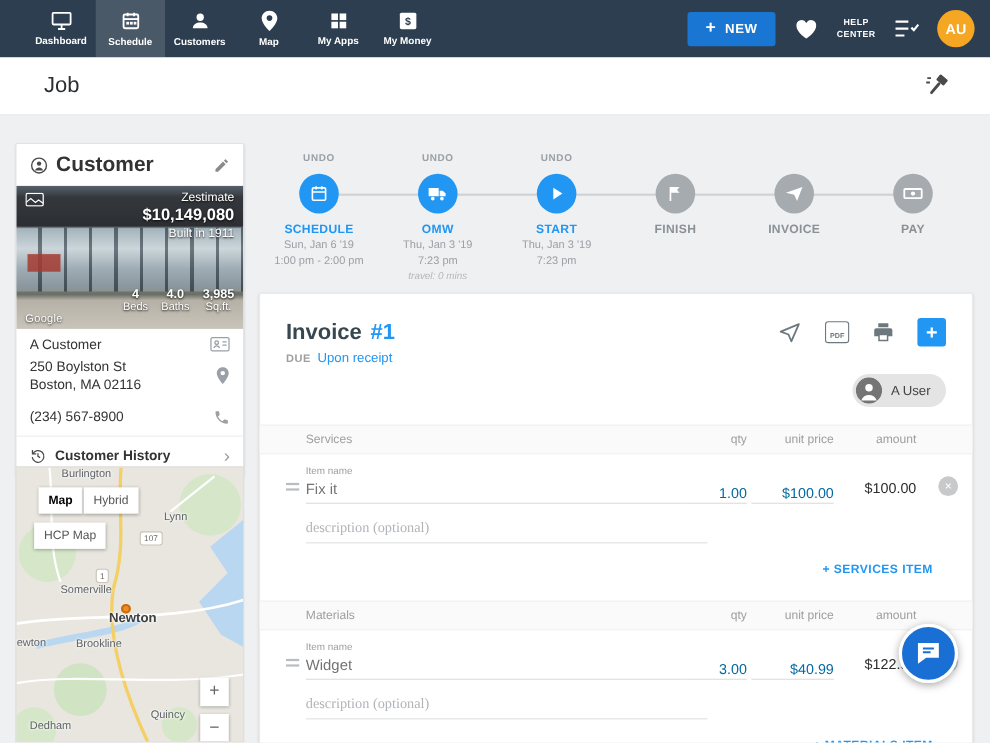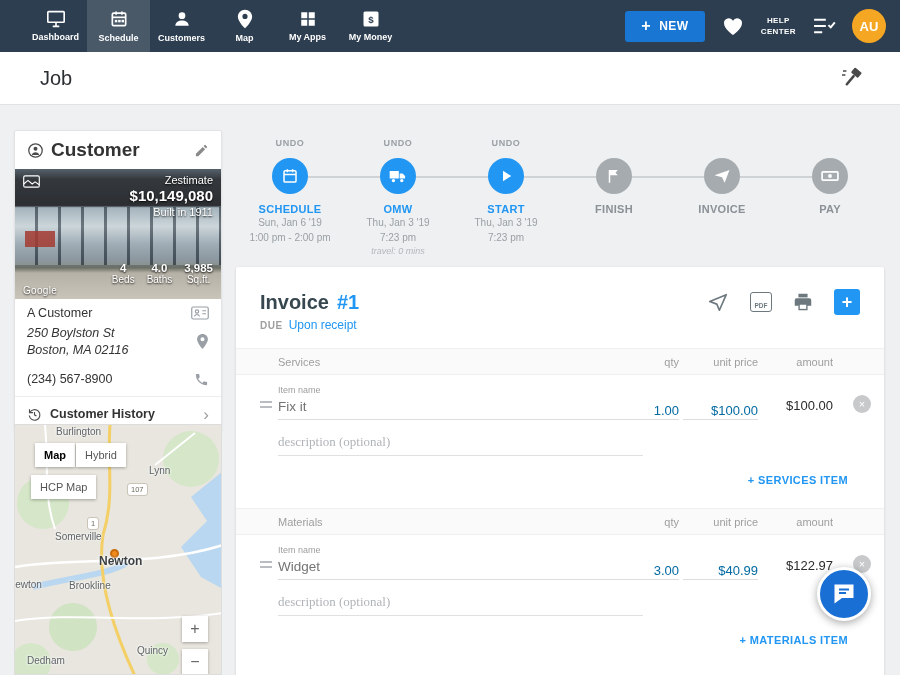--- a/index.html
+++ b/index.html
@@ -40,21 +40,21 @@
   .zest-label { font-size:11px; }
   .zest-value { font-size:15px; font-weight:bold; margin-top:1px; }
   .zest-built { font-size:11px; margin-top:2px; }
   .photo-stats { position:absolute; right:8px; bottom:14px; display:flex; gap:12px; color:#fff; text-shadow:0 1px 2px rgba(0,0,0,.9); }
   .stat { text-align:center; }
   .stat-v { font-size:11.5px; font-weight:bold; }
   .stat-l { font-size:10px; }
   .google-mark { position:absolute; left:8px; bottom:3px; color:#fff; font-size:10px; letter-spacing:.3px; text-shadow:0 1px 2px rgba(0,0,0,.8); }
   .cust-row { display:flex; align-items:center; padding:7px 12px 3px; font-size:12.5px; color:#333; }
   .cust-row .txt { flex:1; }
-  .addr-row { align-items:center; padding-top:2px; padding-bottom:6px;font-style:italic; }
+  .addr-row { align-items:center; padding-top:2px; padding-bottom:6px; }
   .addr-lines { flex:1; line-height:1.35; }
   .phone-row { padding-bottom:9px; border-bottom:1px solid #ededed; }
   .hist-row { padding:9px 12px; cursor:pointer; }
   .hist-label { font-size:12.5px; font-weight:bold; color:#333; flex:1; margin-left:8px; }
   .chevron { color:#9e9e9e; font-size:17px; line-height:1; }
 
   
   .map-card { position:absolute; left:14px; top:424px; width:208px; height:251px; overflow:hidden; border:1px solid #ddd; background:#e8e6de; }
   .map-card svg.mapbg { position:absolute; left:0; top:0; }
   .map-label { position:absolute; font-size:10px; color:#5f6368; text-shadow:0 0 3px #fff,0 0 3px #fff; white-space:nowrap; }
@@ -408,20 +408,30 @@
         <div class="add-blue">
             <span>+</span>
           </div>
       </div>
     </div>
     <div class="due-row">
       <span class="due-label">DUE</span>
       <span class="due-value">Upon receipt</span>
     </div>
   </div>
+  <div class="user-row">
+    <div class="user-pill">
+      <svg width="24" height="24" viewBox="0 0 24 24">
+          <circle cx="12" cy="12" r="12" fill="#757575"></circle>
+          <circle cx="12" cy="9.5" r="3.4" fill="#fff"></circle>
+          <path d="M5 21c1.2-3.2 4-4.8 7-4.8s5.8 1.6 7 4.8z" fill="#fff"></path>
+        </svg>
+      <span class="user-name">A User</span>
+    </div>
+  </div>
 
   <div class="sec-head">
     <span class="h-name">Services</span>
     <span class="cell-qty">qty</span>
     <span class="cell-unit">unit price</span>
     <span class="cell-amt">amount</span>
     <span class="cell-x"></span>
   </div>
   <div class="item-row">
     <div class="drag">

